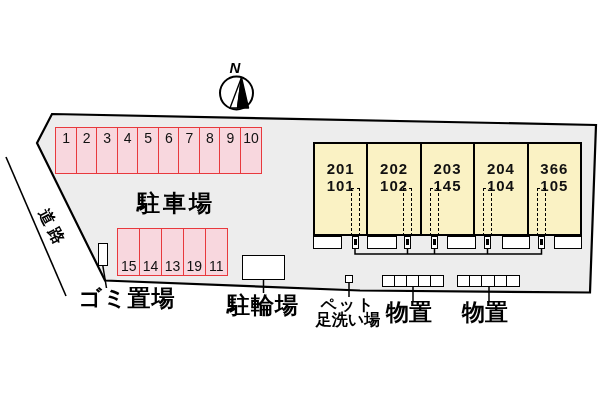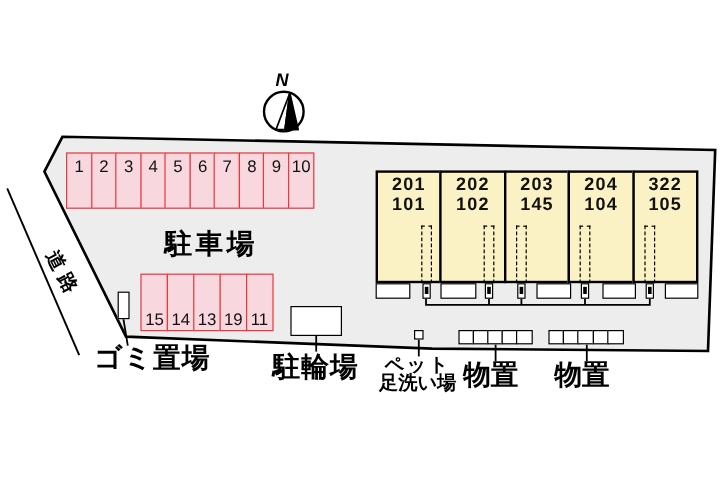--- a/index.html
+++ b/index.html
@@ -18,21 +18,21 @@
     flex:1;background:var(--parking-fill);border:1.6px solid var(--parking-border);
     margin-left:-1.6px;display:flex;justify-content:center;box-sizing:border-box;
   }
   .pspot:first-child{margin-left:0;}
   .row-top .pspot{align-items:flex-start;padding-top:2px;}
   .row-bottom .pspot{align-items:flex-end;padding-bottom:1px;}
   .pnum{font-size:14px;color:#111;}
   #building{position:absolute;display:flex;}
   .unit{
     flex:1;background:var(--building-fill);border:2px solid #000;margin-left:-2px;
-    box-sizing:border-box;text-align:center;padding-top:2px;
+    box-sizing:border-box;text-align:center;padding-top:17px;
     font-size:15px;line-height:16.5px;letter-spacing:1px;font-weight:bold;color:#111;
   }
   .unit:first-child{margin-left:0;}
   .unit span{display:block;}
   .porch{position:absolute;background:#fff;border:1.5px solid #000;box-sizing:border-box;}
   .dbox{
     position:absolute;background:#fff;border:1.3px solid #000;box-sizing:border-box;
     display:flex;align-items:center;justify-content:center;
   }
   .dbox-inner{width:3px;height:6px;background:#000;}
@@ -145,21 +145,21 @@
       </div>
       <div class="unit">
         <span>203</span>
         <span>145</span>
       </div>
       <div class="unit">
         <span>204</span>
         <span>104</span>
       </div>
       <div class="unit">
-        <span>322</span>
+        <span>366</span>
         <span>105</span>
       </div>
     </div>
 
 
   <div class="lbl" style="left:409px;top:300px;">物置</div>
   <div class="lbl" style="left:485px;top:300px;">物置</div>
 
   <div class="lbl lbl-small" style="left:348px;top:296px;letter-spacing:2px;">ペット</div>
   <div class="lbl lbl-small" style="left:348px;top:311px;">足洗い場</div>

